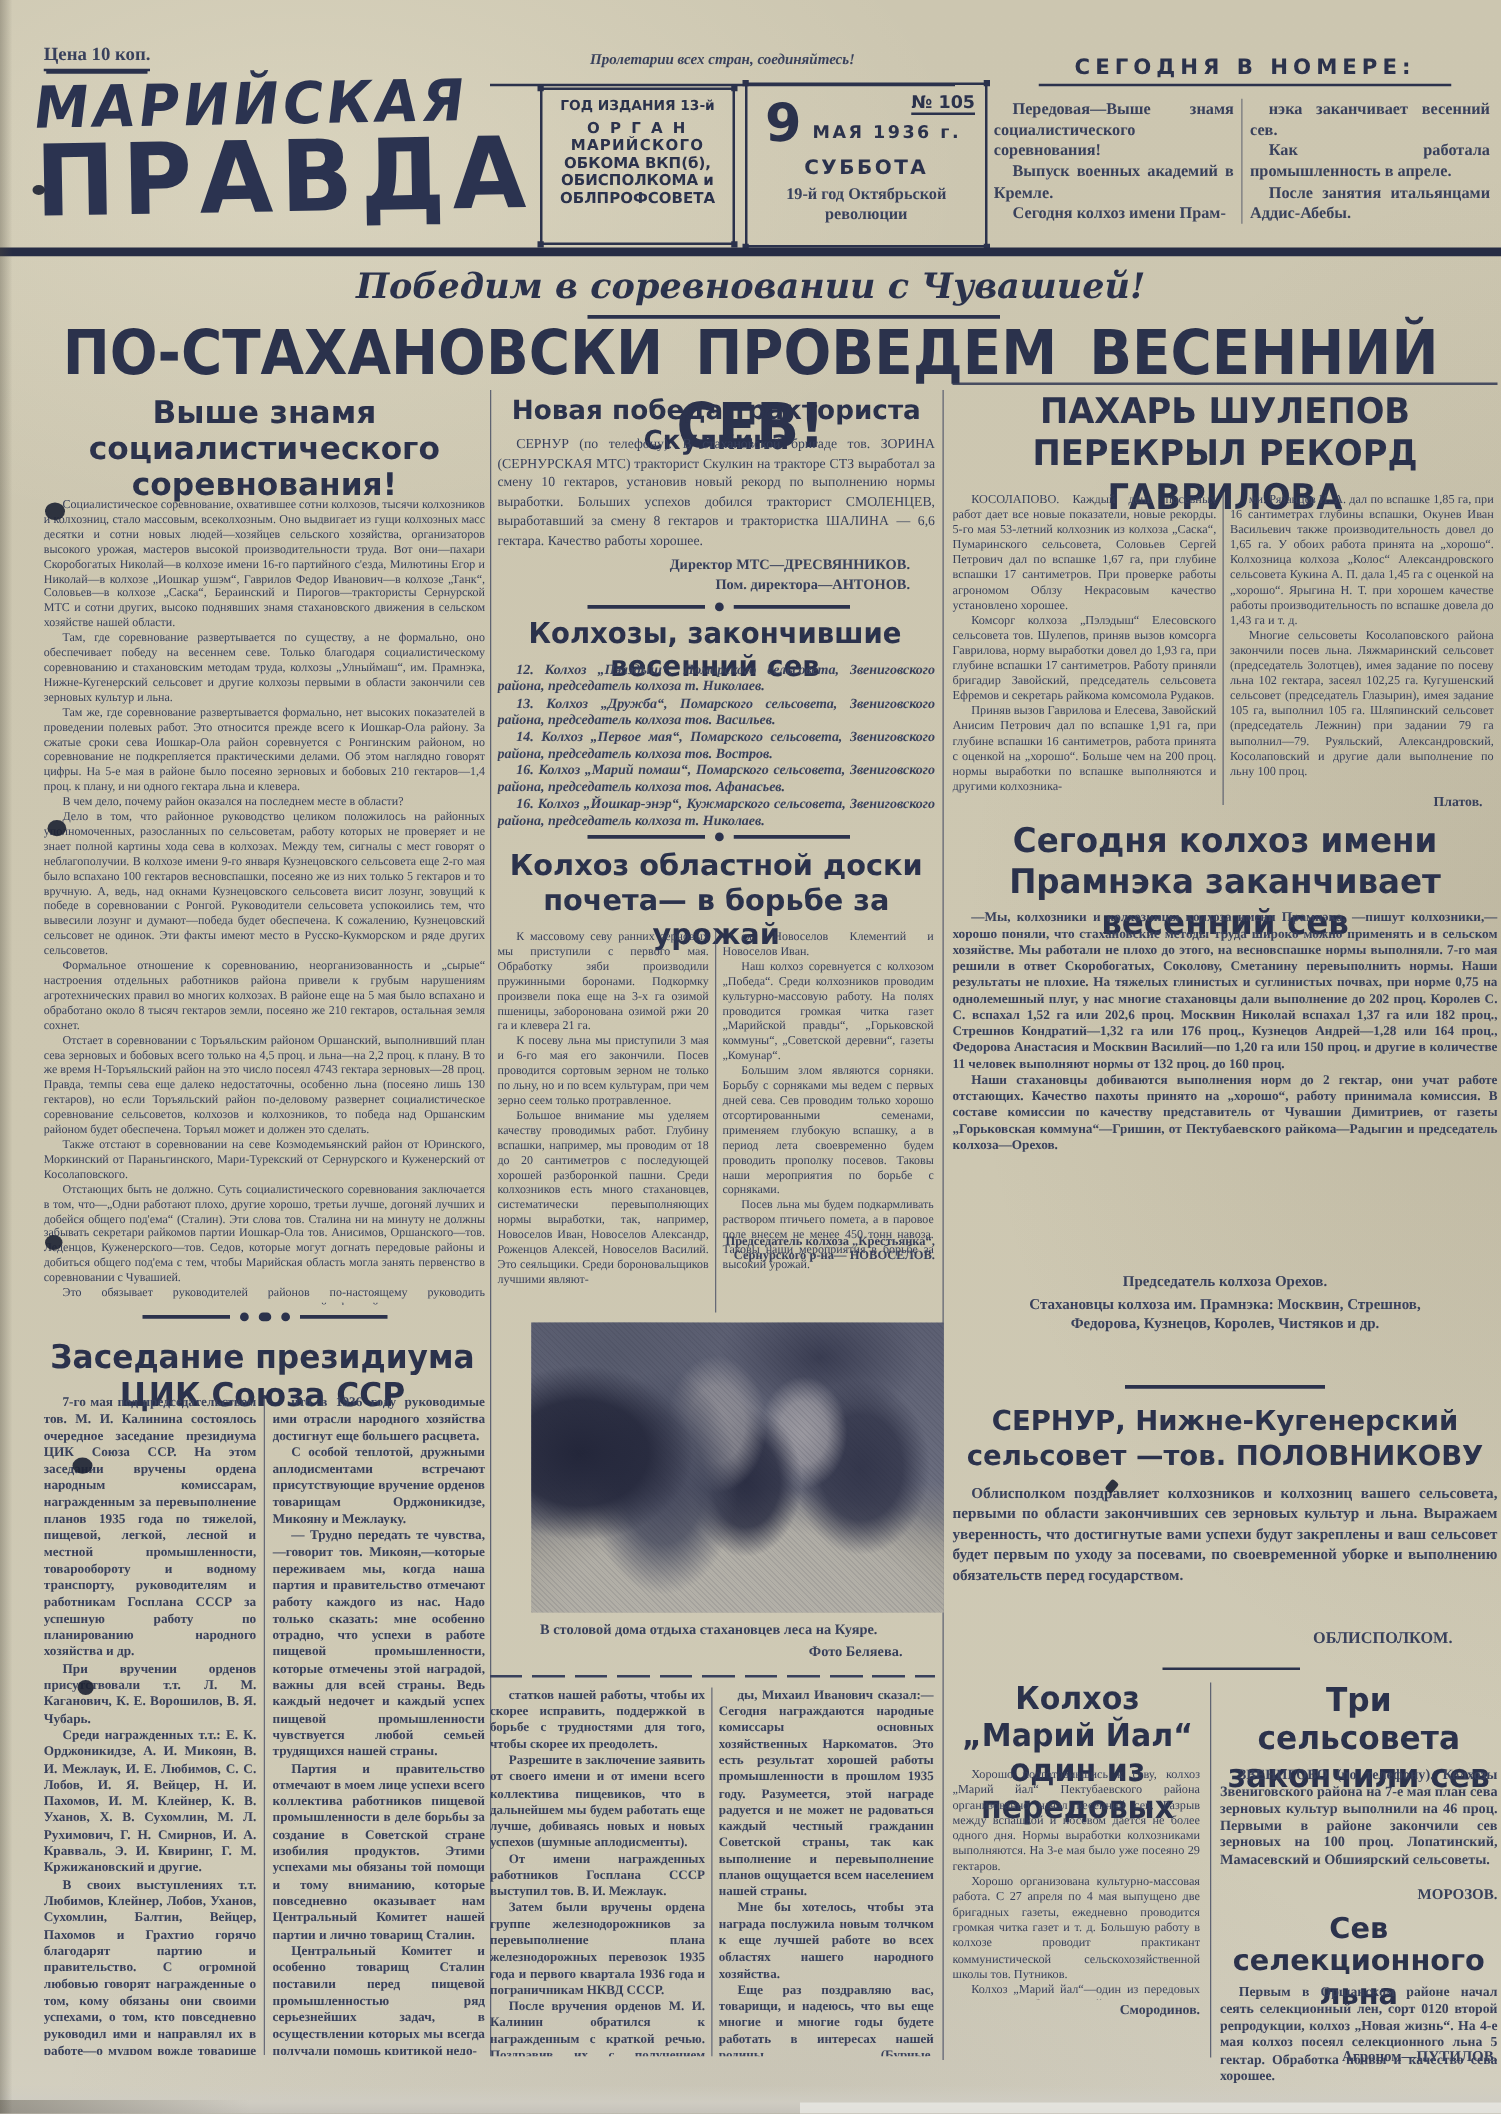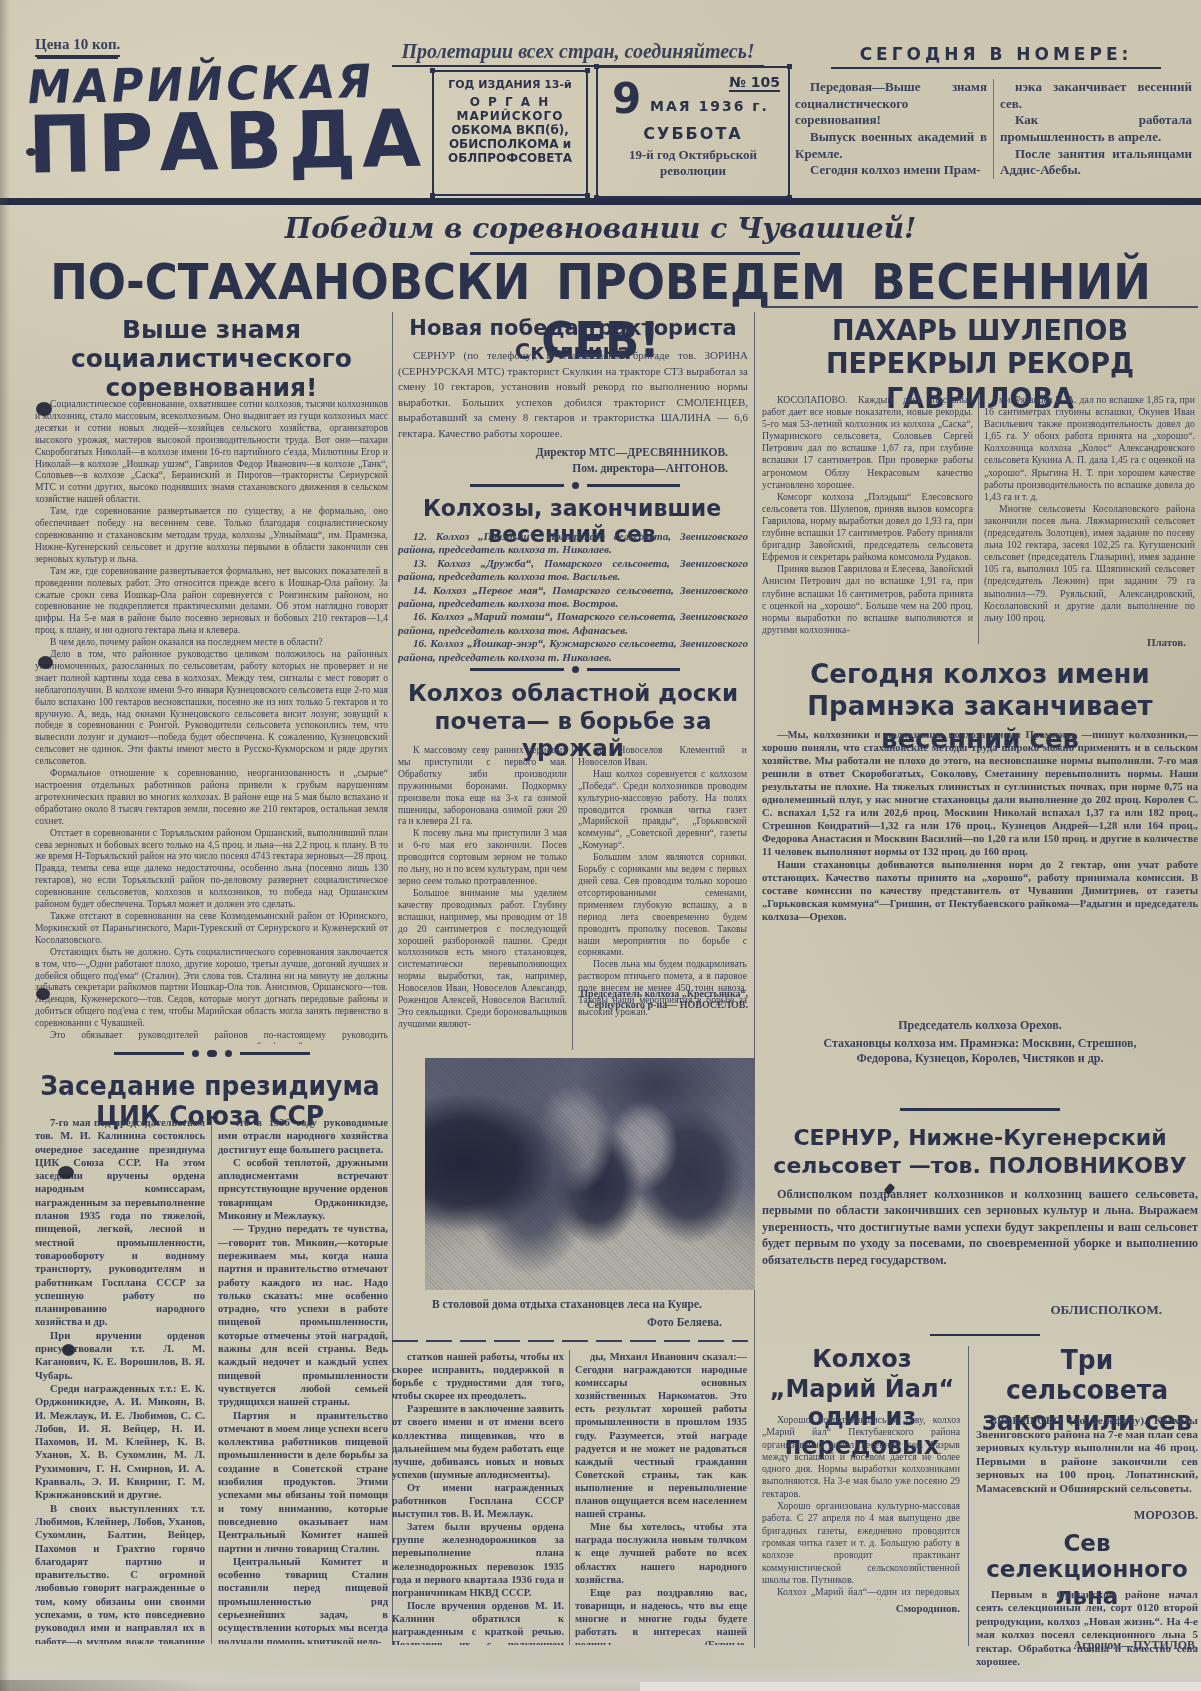--- a/index.html
+++ b/index.html
@@ -30,21 +30,21 @@
   .ornament .dot{width:7px;height:7px;border-radius:50%;background:#2b324c;}
   .halftone:after{content:"";position:absolute;inset:0;
      background:repeating-linear-gradient(45deg,rgba(40,42,60,.10) 0 1px,transparent 1px 3px);}
 </style>
 </head>
 <body>
 
 <div id="page">
 
   <div class="abs serifb" style="left:35px;top:36px;font-size:15px;border-bottom:2px solid #2b324c;box-shadow:0 4px 0 -2px #2b324c;padding-bottom:2px;">Цена 10 коп.</div>
-  <div class="abs serifb" style="left:392px;top:40px;width:372px;text-align:center;font-style:italic;font-size:20px;border-bottom:2px solid #2b324c;padding-bottom:2px;">Пролетарии всех стран, соединяйтесь!</div>
+  <div class="abs serifb" style="left:392px;top:40px;width:372px;text-align:center;font-style:italic;font-size:12px;border-bottom:2px solid #2b324c;padding-bottom:12px;">Пролетарии всех стран, соединяйтесь!</div>
 
   <div class="abs" style="left:28px;top:62px;width:400px;height:132px;transform:rotate(-1deg);">
     <div class="hl" style="font-size:44px;font-weight:bold;letter-spacing:3px;transform:skewX(-8deg) scaleY(1.05);line-height:1;color:#2b3350;">МАРИЙСКАЯ</div>
     <div class="hl" style="font-size:76px;font-weight:bold;letter-spacing:6px;transform:scaleY(1.04);line-height:.95;color:#2b3350;">ПРАВДА</div>
   </div>
 
   <div class="abs" style="left:432px;top:70px;width:152px;height:122px;border:2px solid #2b324c;">
     <div class="corner-dot" style="left:-4px;top:-4px;"></div>
       <div class="corner-dot" style="right:-4px;top:-4px;"></div>
     <div class="corner-dot" style="left:-4px;bottom:-4px;"></div>

